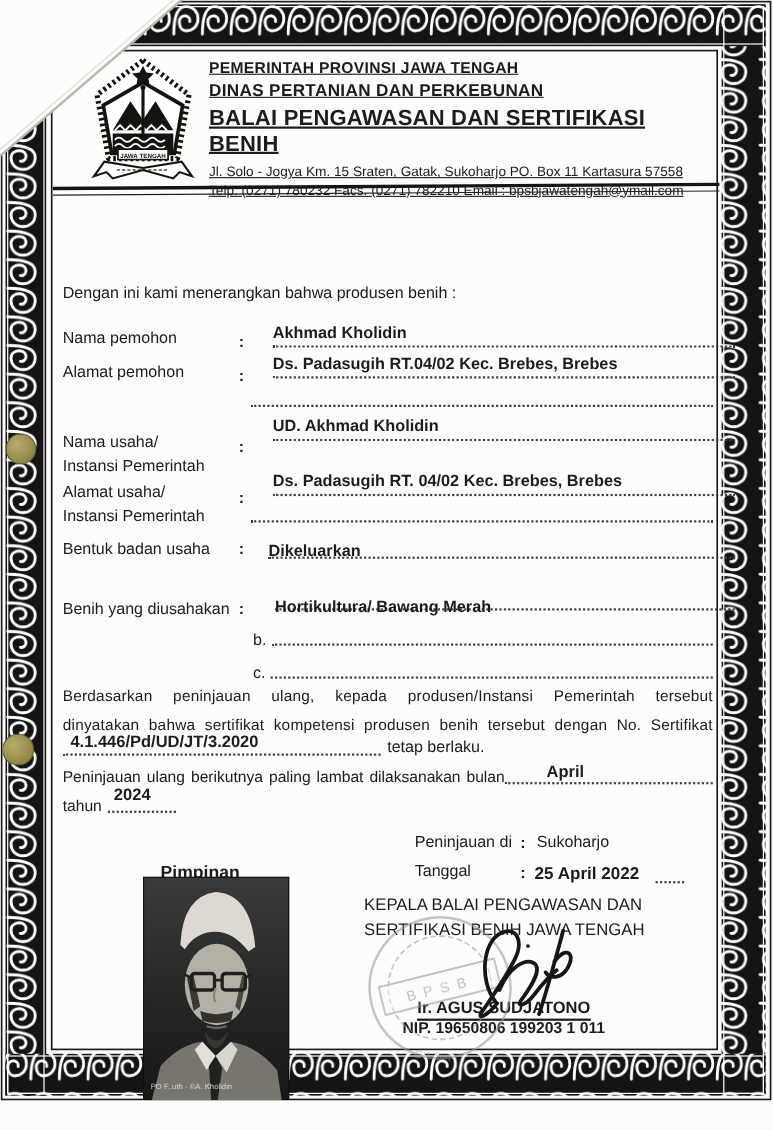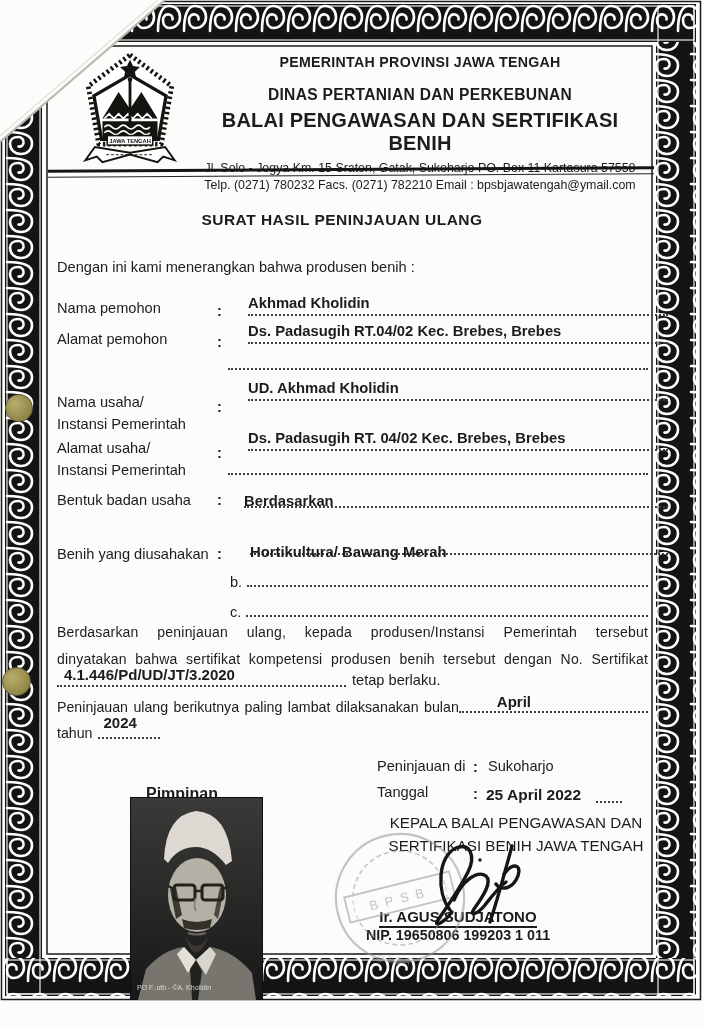--- a/index.html
+++ b/index.html
@@ -1,23 +1,23 @@
 <!DOCTYPE html>
 <html><head>
 <meta charset="utf-8">
 <style>
   html,body{margin:0;padding:0;background:#f2f2ee;}
   .page{position:relative;width:703px;height:1027px;background:#fcfcfa;overflow:hidden;
         font-family:"Liberation Sans",sans-serif;color:#1c1c1c;}
   .abs{position:absolute;}
   svg{display:block;}
   
-  .hdr{position:absolute;left:190px;top:54px;width:460px;text-align:center;line-height:1.15;}
+  .hdr{position:absolute;left:190px;top:54px;width:460px;line-height:1.15;text-decoration:underline;}
   .hdr-gov{font-size:14.2px;font-weight:bold;letter-spacing:.3px;}
-  .hdr-dept{font-size:15.6px;font-weight:bold;margin-top:16px;letter-spacing:.3px;}
+  .hdr-dept{font-size:15.6px;font-weight:bold;margin-top:4px;letter-spacing:.3px;}
   .hdr-office{font-size:20px;font-weight:bold;margin-top:5px;letter-spacing:.2px;}
   .hdr-addr{font-size:12.4px;margin-top:6px;}
   .hdr-contact{font-size:12.4px;margin-top:2px;}
   .sep-thick{position:absolute;left:48px;top:168px;width:606px;border-top:3.5px solid #151515;transform:rotate(-.35deg);}
   .sep-thin{position:absolute;left:48px;top:175px;width:606px;border-top:1.5px solid #222;transform:rotate(-.35deg);}
   
   .title{position:absolute;left:57px;top:211px;width:570px;text-align:center;
          font-size:15.5px;font-weight:bold;letter-spacing:.5px;}
   .lbl{position:absolute;font-size:14.6px;white-space:nowrap;}
   .colon{position:absolute;font-size:14.6px;font-weight:bold;}
@@ -86,21 +86,20 @@
   <div class="hdr" style="z-index:3">
     <div class="hdr-gov">PEMERINTAH PROVINSI JAWA TENGAH</div>
     <div class="hdr-dept">DINAS PERTANIAN DAN PERKEBUNAN</div>
     <div class="hdr-office">BALAI PENGAWASAN DAN SERTIFIKASI BENIH</div>
     <div class="hdr-addr">Jl. Solo - Jogya Km. 15 Sraten, Gatak, Sukoharjo PO. Box 11 Kartasura 57558</div>
     <div class="hdr-contact">Telp. (0271) 780232 Facs. (0271) 782210  Email : bpsbjawatengah@ymail.com</div>
   </div>
   <div class="sep-thick" style="z-index:3"></div>
   <div class="sep-thin" style="z-index:3"></div>
 
-  <div class="title" style="z-index:3">SURAT HASIL PENINJAUAN ULANG</div>
   <div class="lbl" style="left:57px;top:259px;z-index:3">Dengan ini kami menerangkan bahwa produsen benih :</div>
 
   <div class="lbl" style="left:57px;top:300px;z-index:3">Nama pemohon</div>
   <div class="colon" style="left:217px;top:303px;z-index:3">:</div>
   <div class="valbox" style="left:228px;top:294px;width:420px;z-index:3">
     <span class="typed">Akhmad Kholidin</span>
     <span class="leader"></span>
   </div>
 
   <div class="lbl" style="left:57px;top:331px;z-index:3">Alamat pemohon</div>
@@ -124,21 +123,21 @@
   <div class="colon" style="left:217px;top:445px;z-index:3">:</div>
   <div class="valbox" style="left:228px;top:429px;width:420px;z-index:3">
     <span class="typed">Ds. Padasugih RT. 04/02 Kec. Brebes, Brebes</span>
     <span class="leader"></span>
   </div>
   <div class="leaderline" style="left:228px;top:461px;width:420px;height:12px;z-index:3"></div>
 
   <div class="lbl" style="left:57px;top:492px;z-index:3">Bentuk badan usaha</div>
   <div class="colon" style="left:217px;top:492px;z-index:3">:</div>
   <div class="valbox" style="left:224px;top:492px;width:424px;height:17px;z-index:3">
-    <span class="typed">Berdasarkan</span>
+    <span class="typed">Dikeluarkan</span>
     <span class="leader" style="bottom:1px"></span>
   </div>
 
   <div class="lbl" style="left:57px;top:546px;z-index:3">Benih yang diusahakan</div>
   <div class="colon" style="left:217px;top:546px;z-index:3">:</div>
   <div class="valbox" style="left:230px;top:543px;width:418px;height:18px;z-index:3">
     <span class="typed">Hortikultura/ Bawang Merah</span>
     <span class="leader" style="bottom:6px"></span>
   </div>
   <div class="itemrow" style="left:230px;top:574px;width:418px;z-index:3">
@@ -172,21 +171,21 @@
   <div class="lbl" style="left:377px;top:758px;z-index:3">Peninjauan di</div>
   <div class="colon" style="left:473px;top:759px;z-index:3">:</div>
   <div class="lbl" style="left:488px;top:758px;z-index:3">Sukoharjo</div>
   <div class="lbl" style="left:377px;top:784px;z-index:3">Tanggal</div>
   <div class="colon" style="left:473px;top:786px;z-index:3">:</div>
   <div class="overlayval" style="left:486px;top:786px;z-index:3;font-size:15.5px">25 April 2022</div>
   <div class="leaderline" style="left:596px;top:791px;width:26px;height:10px;z-index:3"></div>
 
   <div class="abs" style="left:122px;top:785px;width:120px;text-align:center;font-size:16px;font-weight:bold;z-index:3">Pimpinan</div>
 
-  <div class="abs" style="left:365px;top:812px;width:302px;text-align:center;font-size:15.2px;line-height:22.5px;z-index:3">
+  <div class="abs" style="left:331px;top:812px;width:302px;font-size:15.2px;line-height:22.5px;z-index:3">
     <div>KEPALA BALAI PENGAWASAN DAN</div>
     <div>SERTIFIKASI BENIH JAWA TENGAH</div>
   </div>
 
   <svg class="abs" style="left:318px;top:816px;z-index:4" width="165" height="165" viewBox="0 0 165 165">
     <g transform="rotate(-14 82 82)" fill="none" stroke="#9096a0" opacity="0.55">
       <circle cx="82" cy="82" r="64" stroke-width="2.2"></circle>
       <circle cx="82" cy="82" r="47" stroke-width="1.5" stroke-dasharray="5 3"></circle>
       <rect x="28" y="68" width="108" height="26" stroke-width="1.8" fill="#fdfdfc" fill-opacity="0.4"></rect>
       <text x="82" y="87" text-anchor="middle" font-size="13" letter-spacing="7" fill="#8d939d" stroke="none">BPSB</text>

